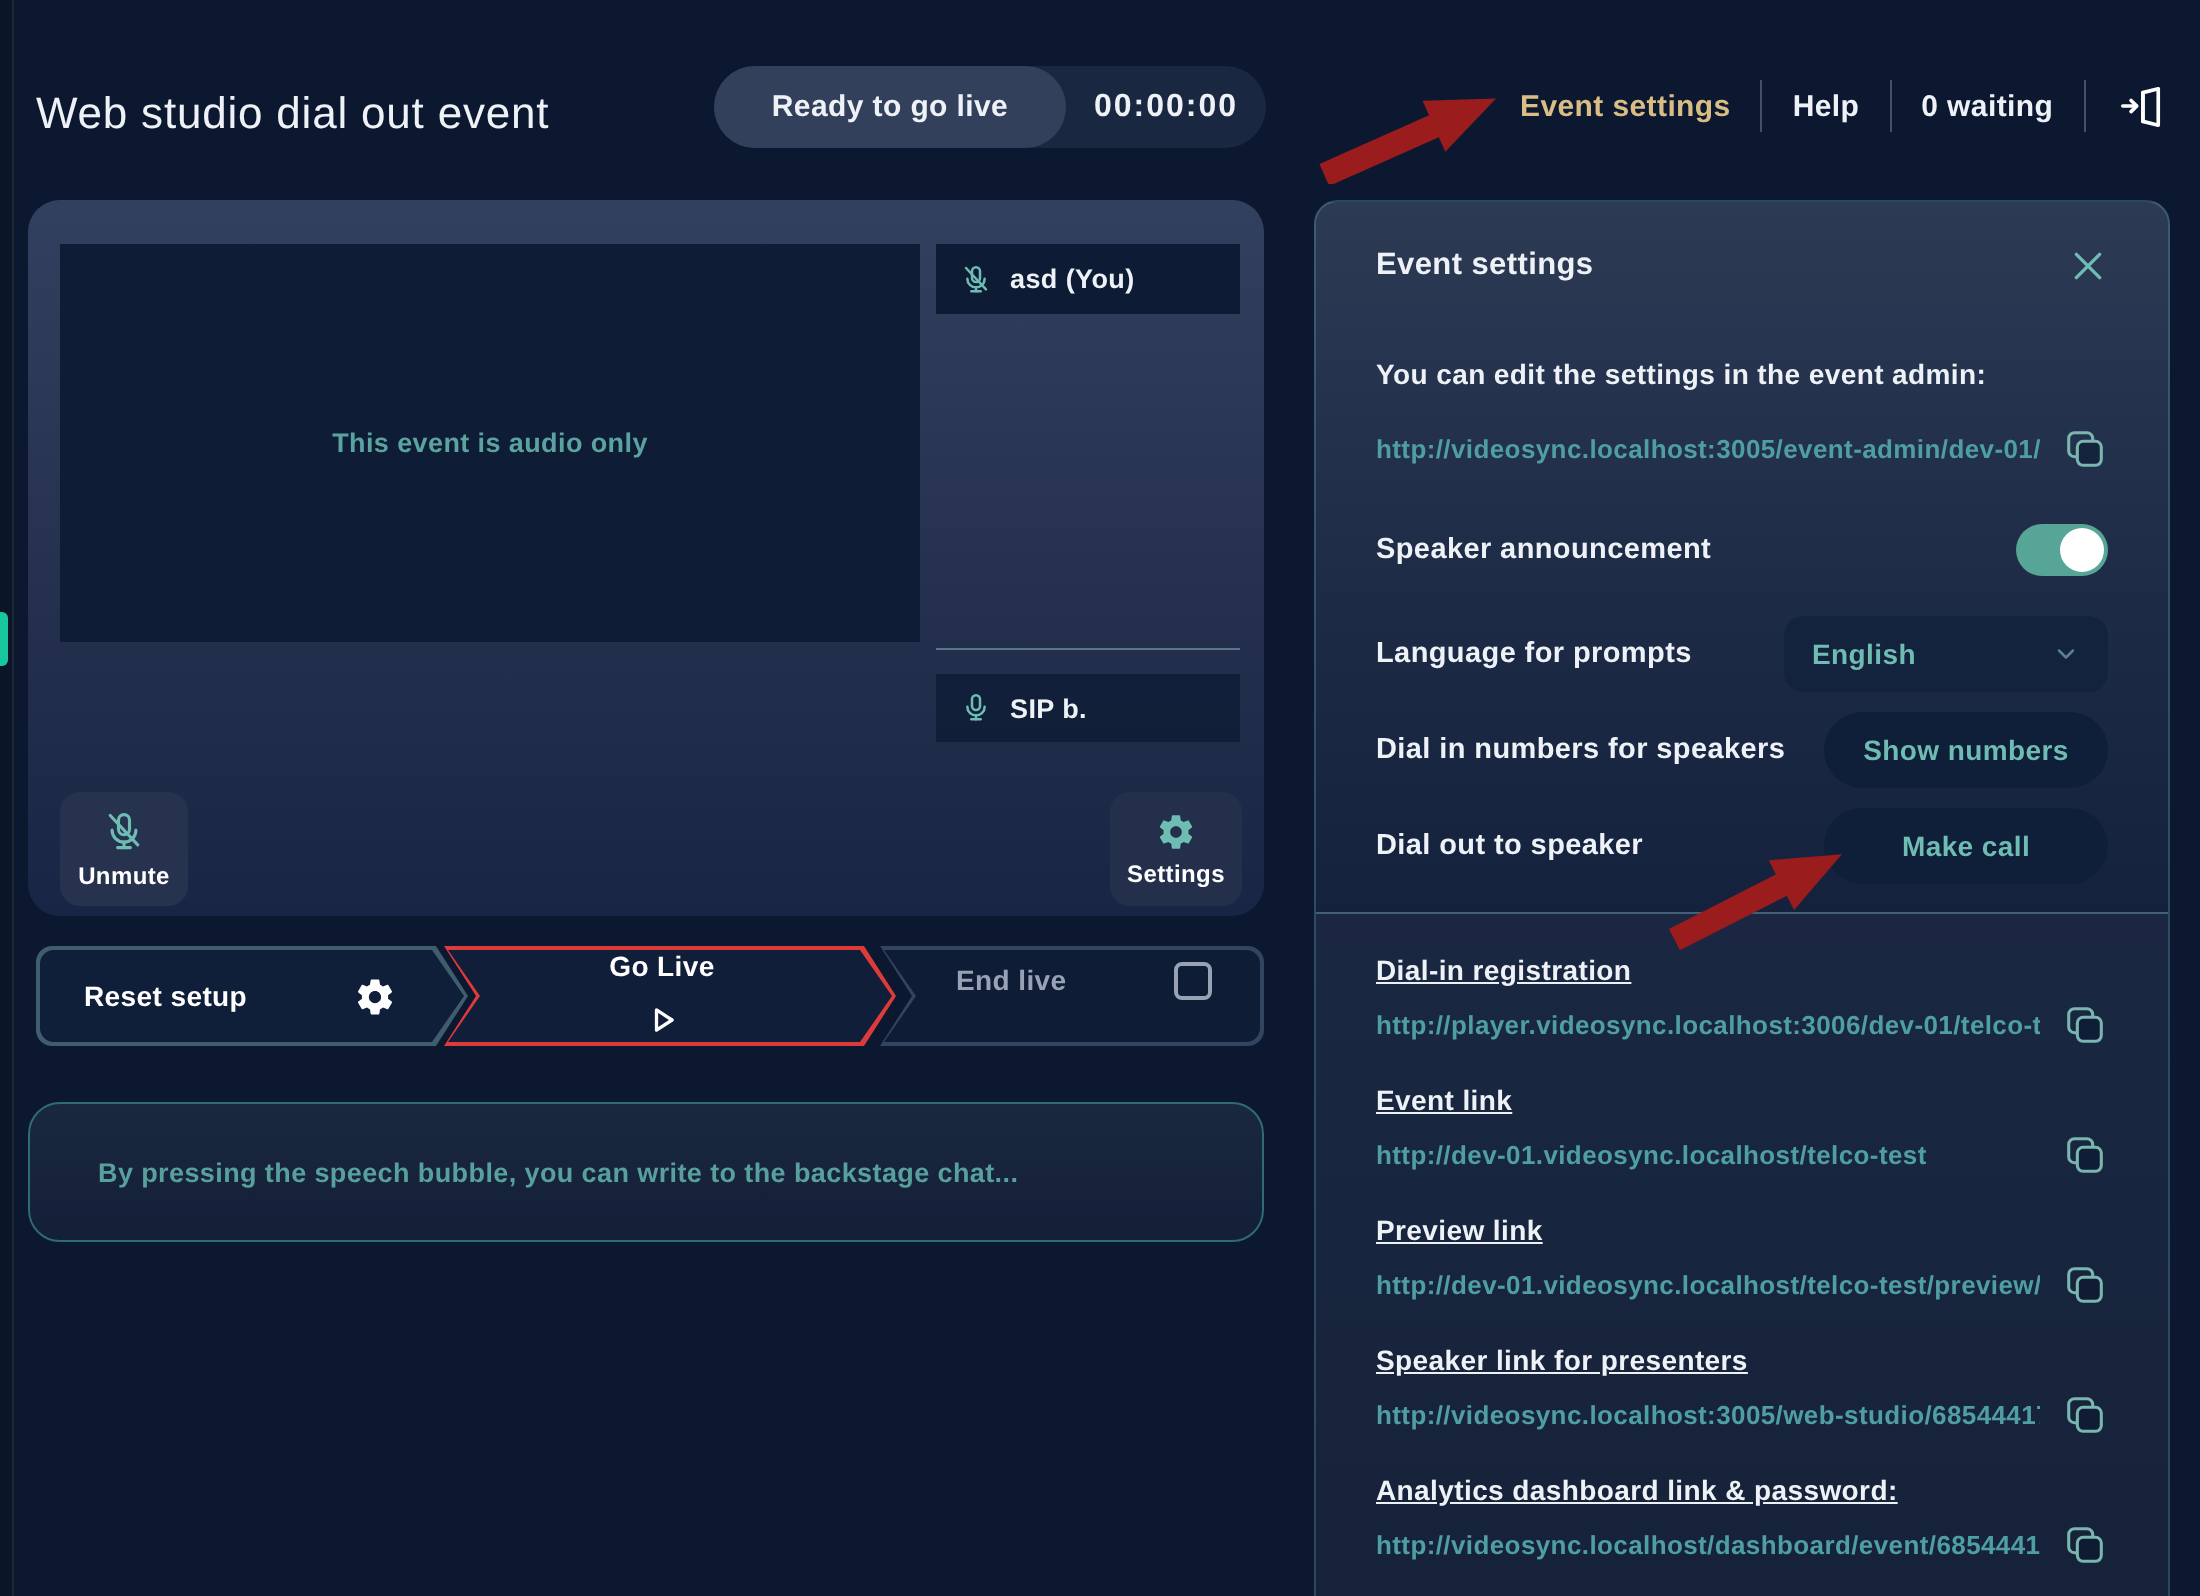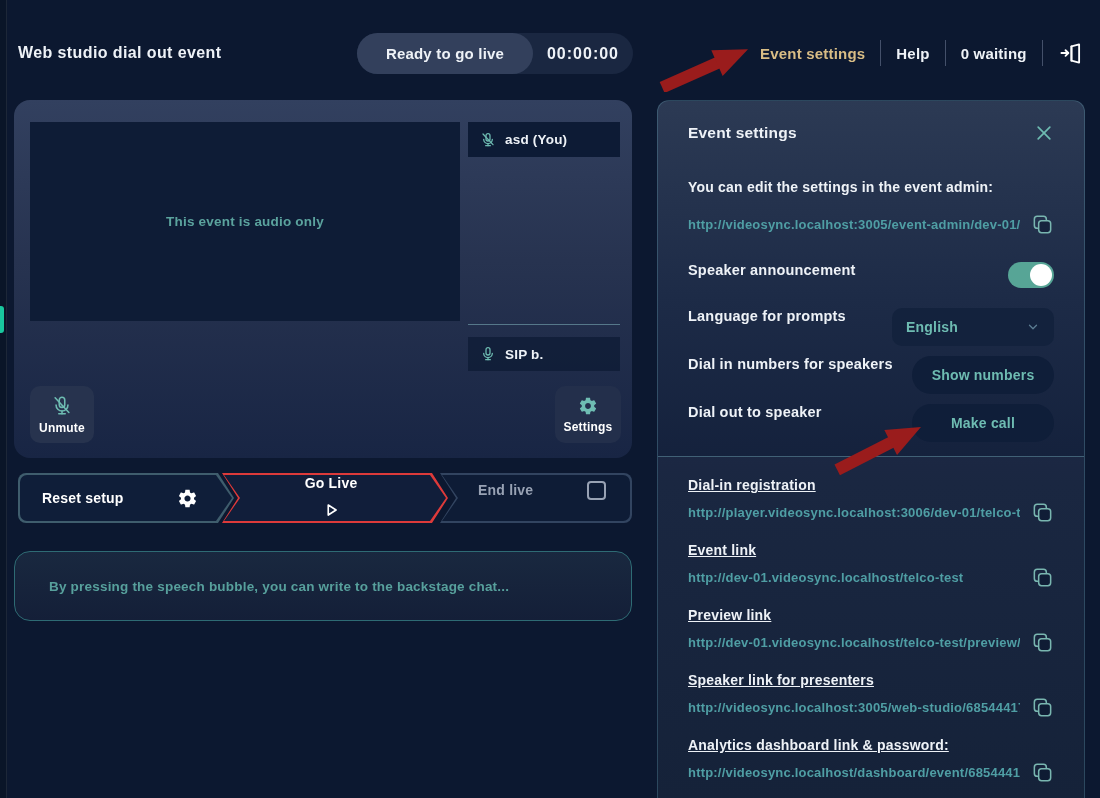--- a/index.html
+++ b/index.html
@@ -5,21 +5,21 @@
   * { margin:0; padding:0; box-sizing:border-box; }
   html,body { width:1100px; height:798px; }
   body { font-family:"Liberation Sans", sans-serif; background:#0c1830; overflow:hidden; }
   #app { position:relative; width:1100px; height:798px; background:#0c1830; color:#eef2f7; letter-spacing:.2px; }
 
   
   .left-rail { position:absolute; left:0; top:0; width:7px; height:798px; background:#0a1528; border-right:1px solid rgba(255,255,255,.08); }
   .rail-accent { position:absolute; left:0; top:306px; width:4px; height:27px; background:#19c79f; border-radius:0 3px 3px 0; }
 
   
-  .page-title { position:absolute; left:18px; top:44px; font-size:16px; font-weight:700; letter-spacing:.4px; }
+  .page-title { position:absolute; left:18px; top:44px; font-size:22px; font-weight:400; letter-spacing:.4px; }
   .status-wrap { position:absolute; left:357px; top:33px; width:276px; height:41px; background:#1a2741; border-radius:22px; display:flex; align-items:center; }
   .status-pill { width:176px; height:41px; background:#33405c; border-radius:22px; display:flex; align-items:center; justify-content:center; font-size:15px; font-weight:700; }
   .status-timer { flex:1; text-align:center; font-size:16px; font-weight:700; letter-spacing:1px; }
   .top-nav { position:absolute; left:760px; top:38px; height:30px; display:flex; align-items:center; gap:15px; }
   .nav-link { font-size:15px; font-weight:700; cursor:pointer; white-space:nowrap; }
   .nav-link.gold { color:#d9bd85; }
   .nav-sep { width:1px; height:26px; background:#44506a; }
   .door-btn { width:26px; height:26px; display:flex; align-items:center; justify-content:center; color:#fff; cursor:pointer; }
 
   .red-arrow { position:absolute; pointer-events:none; z-index:30; }
@@ -27,21 +27,21 @@
   
   .stage { position:absolute; left:14px; top:100px; width:618px; height:358px; border-radius:16px;
            background:linear-gradient(180deg,#32405f 0%,#273350 45%,#182544 100%); }
   .video-area { position:absolute; left:16px; top:22px; width:430px; height:199px; background:#0e1c36; display:flex; align-items:center; justify-content:center; }
   .video-notice { color:#5ba39e; font-size:13.5px; font-weight:600; }
   .tile { position:absolute; left:454px; width:152px; display:flex; align-items:center; gap:9px; padding-left:12px; font-size:13.5px; font-weight:700; }
   .tile-asd { top:22px; height:35px; background:#0d1b35; }
   .tile-sip { top:237px; height:34px; background:rgba(14,27,52,.75); }
   .tile .p-icon { color:#6ebcb2; display:flex; }
   .col-divider { position:absolute; left:454px; top:224px; width:152px; height:1px; background:rgba(130,180,190,.55); }
-  .stage-btn { position:absolute; top:286px; width:64px; height:57px; border-radius:10px; background:#27334e;
+  .stage-btn { position:absolute; top:296px; width:64px; height:57px; border-radius:10px; background:#27334e;
                display:flex; flex-direction:column; align-items:center; justify-content:center; gap:4px; cursor:pointer; }
   .stage-btn .icon { color:#6ebcb2; display:flex; }
   .stage-btn .lbl { font-size:12px; font-weight:700; color:#fff; }
   .btn-unmute { left:16px; }
   .btn-playclip { left:84px; }
   .btn-settings { left:541px; width:66px; background:#232f4b; }
 
   
   .controls { position:absolute; left:14px; top:473px; width:618px; height:50px; }
   .banner { position:absolute; top:0; height:50px; }
@@ -76,21 +76,21 @@
            border:1px solid rgba(90,140,160,.4); border-bottom:none; border-radius:12px 12px 0 0;
            padding:0 30px; }
   .panel-head { margin-top:22px; display:flex; align-items:center; justify-content:space-between; }
   .panel-title { font-size:15.5px; font-weight:700; }
   .close-btn { color:#6ebcb2; cursor:pointer; display:flex; }
   .admin-hint { margin-top:36px; font-size:14px; font-weight:600; }
   .link-row { display:flex; align-items:center; justify-content:space-between; gap:10px; }
   .admin-row { margin-top:17px; }
   .link-text { color:#4f9ea4; font-size:13px; font-weight:600; white-space:nowrap; overflow:hidden; cursor:pointer; }
   .copy-btn { flex:0 0 auto; width:24px; height:24px; color:#79b6b0; cursor:pointer; display:flex; align-items:center; justify-content:center; }
-  .p-row { display:flex; align-items:flex-start; justify-content:space-between; }
+  .p-row { display:flex; align-items:center; justify-content:space-between; }
   .row-label { font-size:14.5px; font-weight:600; }
   .row-toggle { margin-top:26px; }
   .toggle { width:46px; height:26px; background:#57a596; border-radius:13px; position:relative; cursor:pointer; }
   .toggle .knob { position:absolute; right:2px; top:2px; width:22px; height:22px; background:#fff; border-radius:50%; }
   .row-language { margin-top:20px; }
   .select-pill { width:162px; height:38px; background:#13223d; border-radius:10px; display:flex; align-items:center; justify-content:space-between; padding:0 14px; cursor:pointer; }
   .select-pill .sel-val { color:#6ebcb2; font-size:14px; font-weight:600; }
   .select-pill .chev { color:#5c7d92; display:flex; }
   .row-btn { margin-top:10px; }
   .pill-btn { width:142px; height:38px; background:#0f1e39; border-radius:19px; display:flex; align-items:center; justify-content:center;

